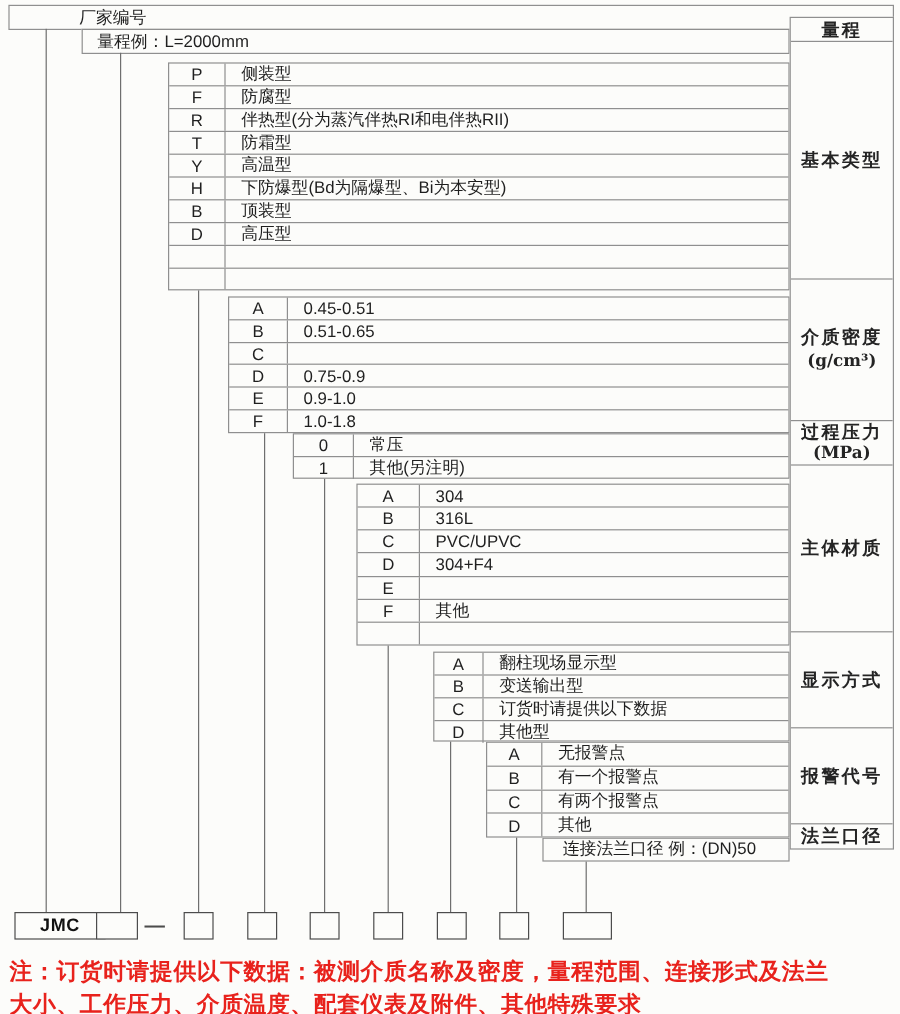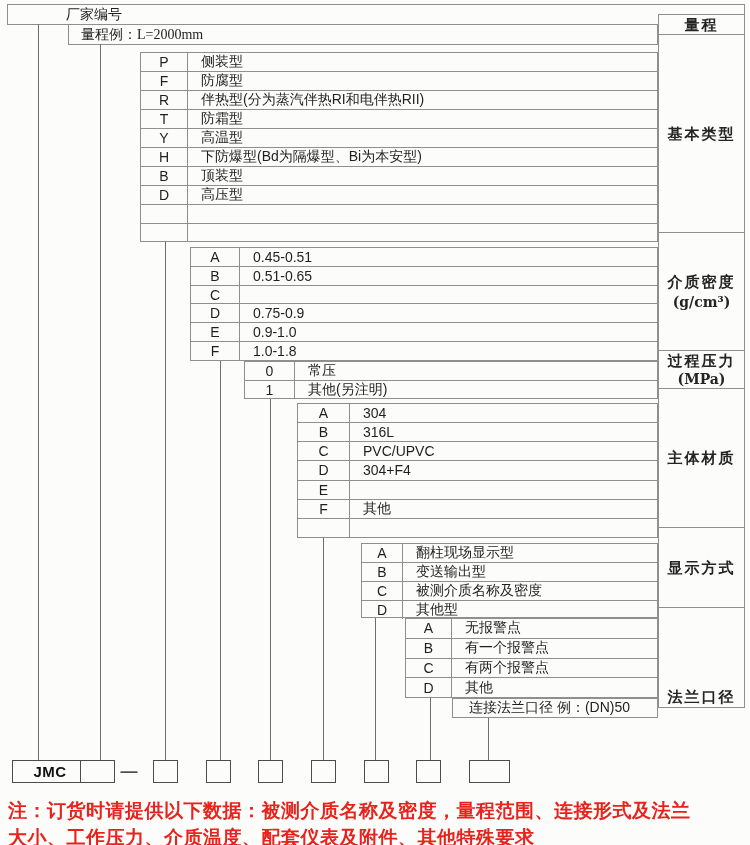--- a/index.html
+++ b/index.html
@@ -69,21 +69,21 @@
   }
 </style>
 </head>
 <body>
 
 <div class="canvas">
 
   <div class="cellbox" style="left:7px; top:4px; width:738px; height:21px;">
     <span style="padding-left:58px;">厂家编号</span>
   </div>
-  <div class="cellbox" style="left:68px; top:24px; width:590px; height:21px;font-family:Liberation Serif, serif;">
+  <div class="cellbox" style="left:68px; top:24px; width:590px; height:21px;">
     <span style="padding-left:12px;">量程例：L=2000mm</span>
   </div>
 
   <div class="lblcol" style="left:658px; top:14px; width:87px; height:694px;">
     <div class="lbl" style="height:19px;">
       <span>量程</span>
     </div>
     <div class="lbl" style="height:198px;">
       <span>基本类型</span>
     </div>
@@ -94,20 +94,23 @@
     <div class="lbl" style="height:38px; line-height:18px;">
       <span>过程压力</span>
       <span class="unit">(MPa)</span>
     </div>
     <div class="lbl" style="height:139px;">
       <span>主体材质</span>
     </div>
     <div class="lbl" style="height:80px;">
       <span>显示方式</span>
     </div>
+    <div class="lbl" style="height:80px;">
+      <span>报警代号</span>
+    </div>
     <div class="lbl" style="flex:1;justify-content:flex-end;">
       <span>法兰口径</span>
     </div>
   </div>
 
   <div class="sec" style="left:140px; top:52px; width:518px; height:190px;">
     <div class="row">
       <div class="code" style="width:47px;">P</div>
       <div class="desc">侧装型</div>
     </div>
@@ -220,21 +223,21 @@
     <div class="row">
       <div class="code" style="width:41px;">A</div>
       <div class="desc">翻柱现场显示型</div>
     </div>
     <div class="row">
       <div class="code" style="width:41px;">B</div>
       <div class="desc">变送输出型</div>
     </div>
     <div class="row">
       <div class="code" style="width:41px;">C</div>
-      <div class="desc">被测介质名称及密度</div>
+      <div class="desc">订货时请提供以下数据</div>
     </div>
     <div class="row">
       <div class="code" style="width:41px;">D</div>
       <div class="desc">其他型</div>
     </div>
   </div>
 
   <div class="sec" style="left:405px; top:618px; width:253px; height:80px;">
     <div class="row">
       <div class="code" style="width:46px;">A</div>

